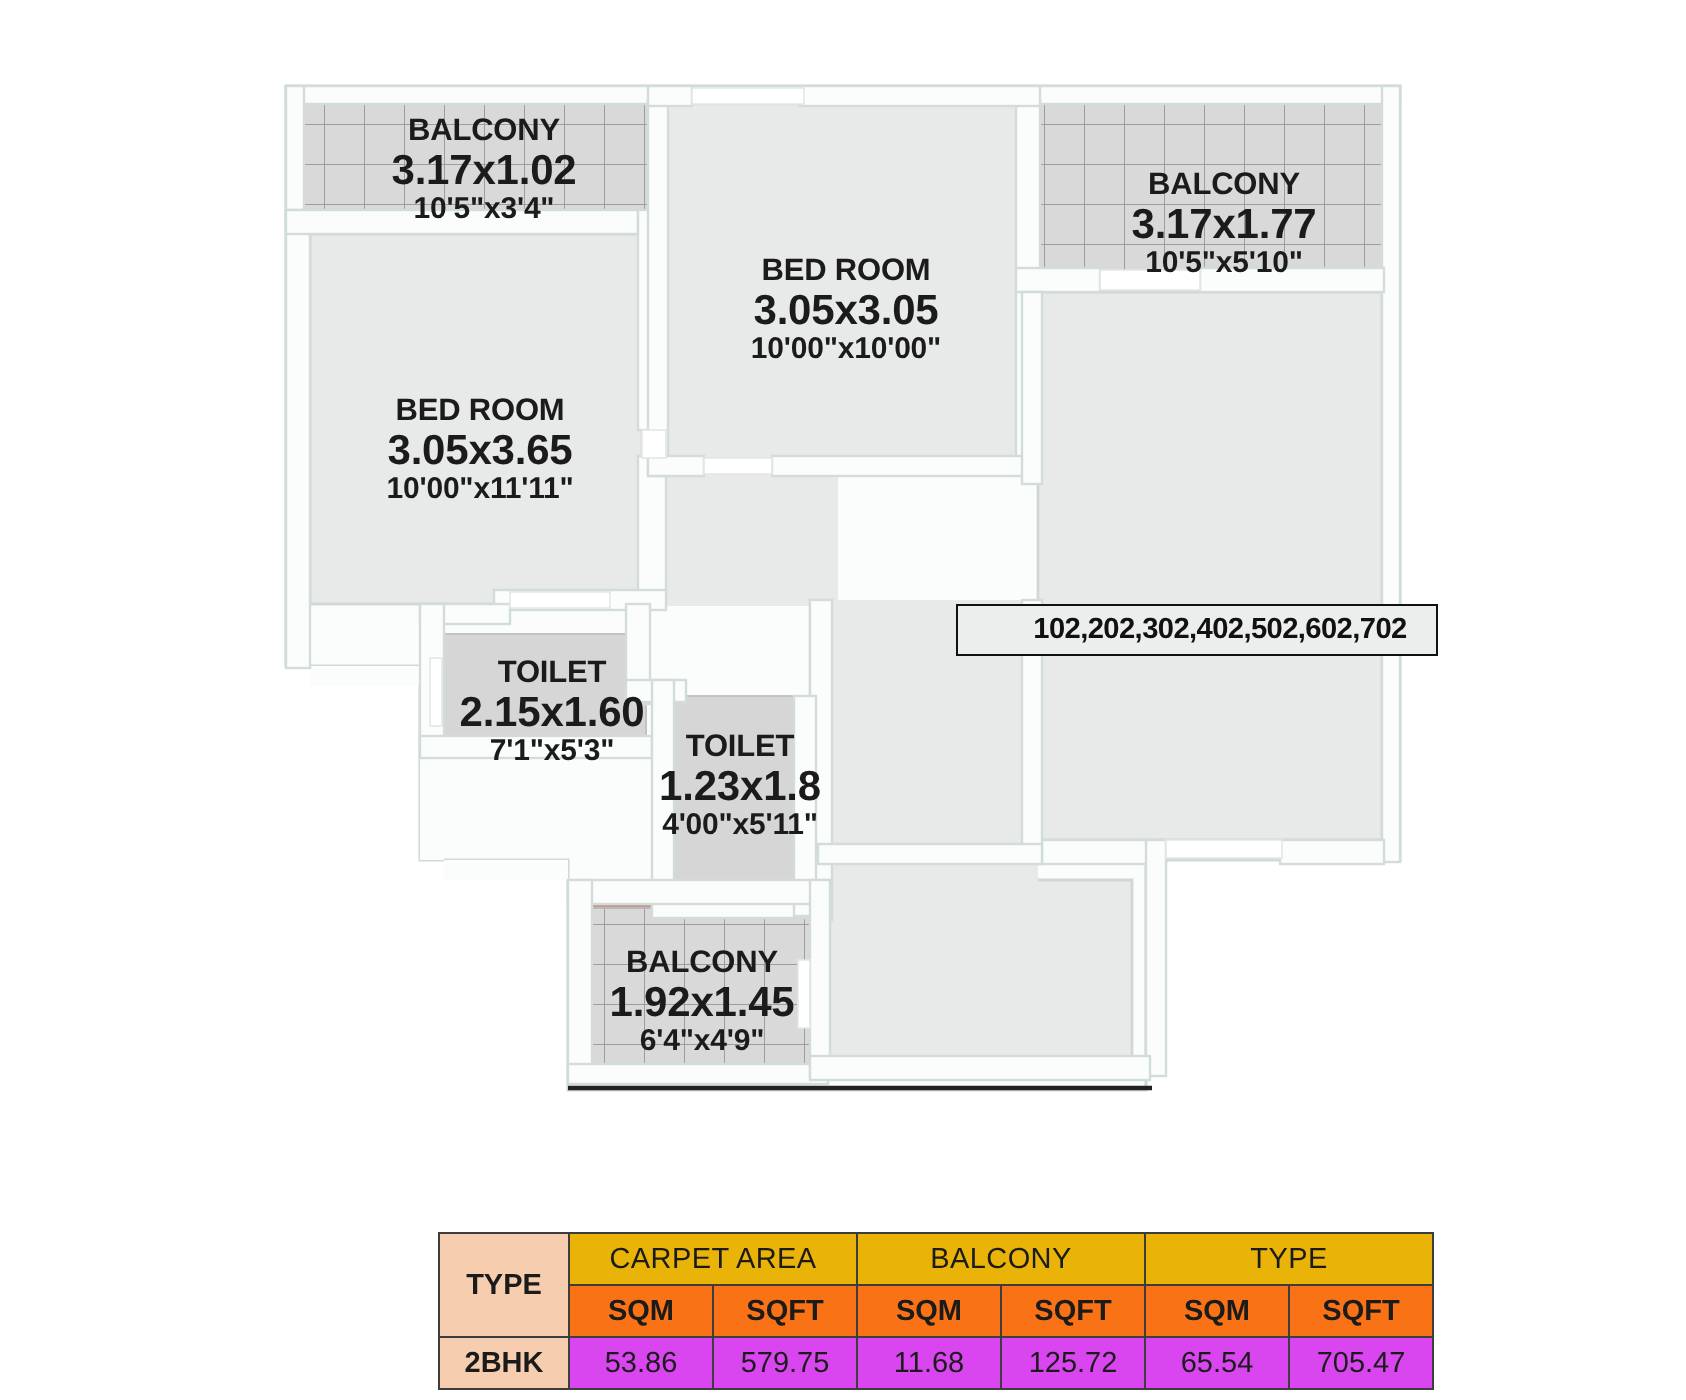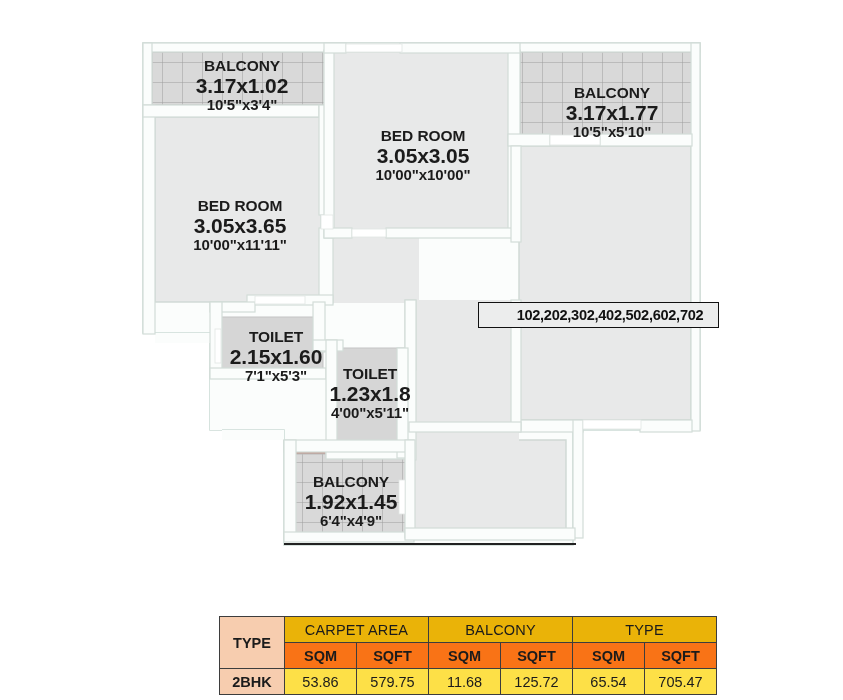--- a/index.html
+++ b/index.html
@@ -82,21 +82,21 @@
   #area-table .hdr-sub {
     background: #f97316;
     font-weight: 700;
   }
   #area-table .type-cell {
     background: #f7cdaf;
     font-weight: 700;
     width: 64px;
   }
   #area-table .val {
-    background: #fde047;
+    background: #d946ef;
     font-weight: 400;
   }
   #area-table col.c-type { width: 64px; }
   #area-table col.c-d { width: 72px; }
 </style>
 </head>
 <body>
 
 <div id="floorplan">
 

